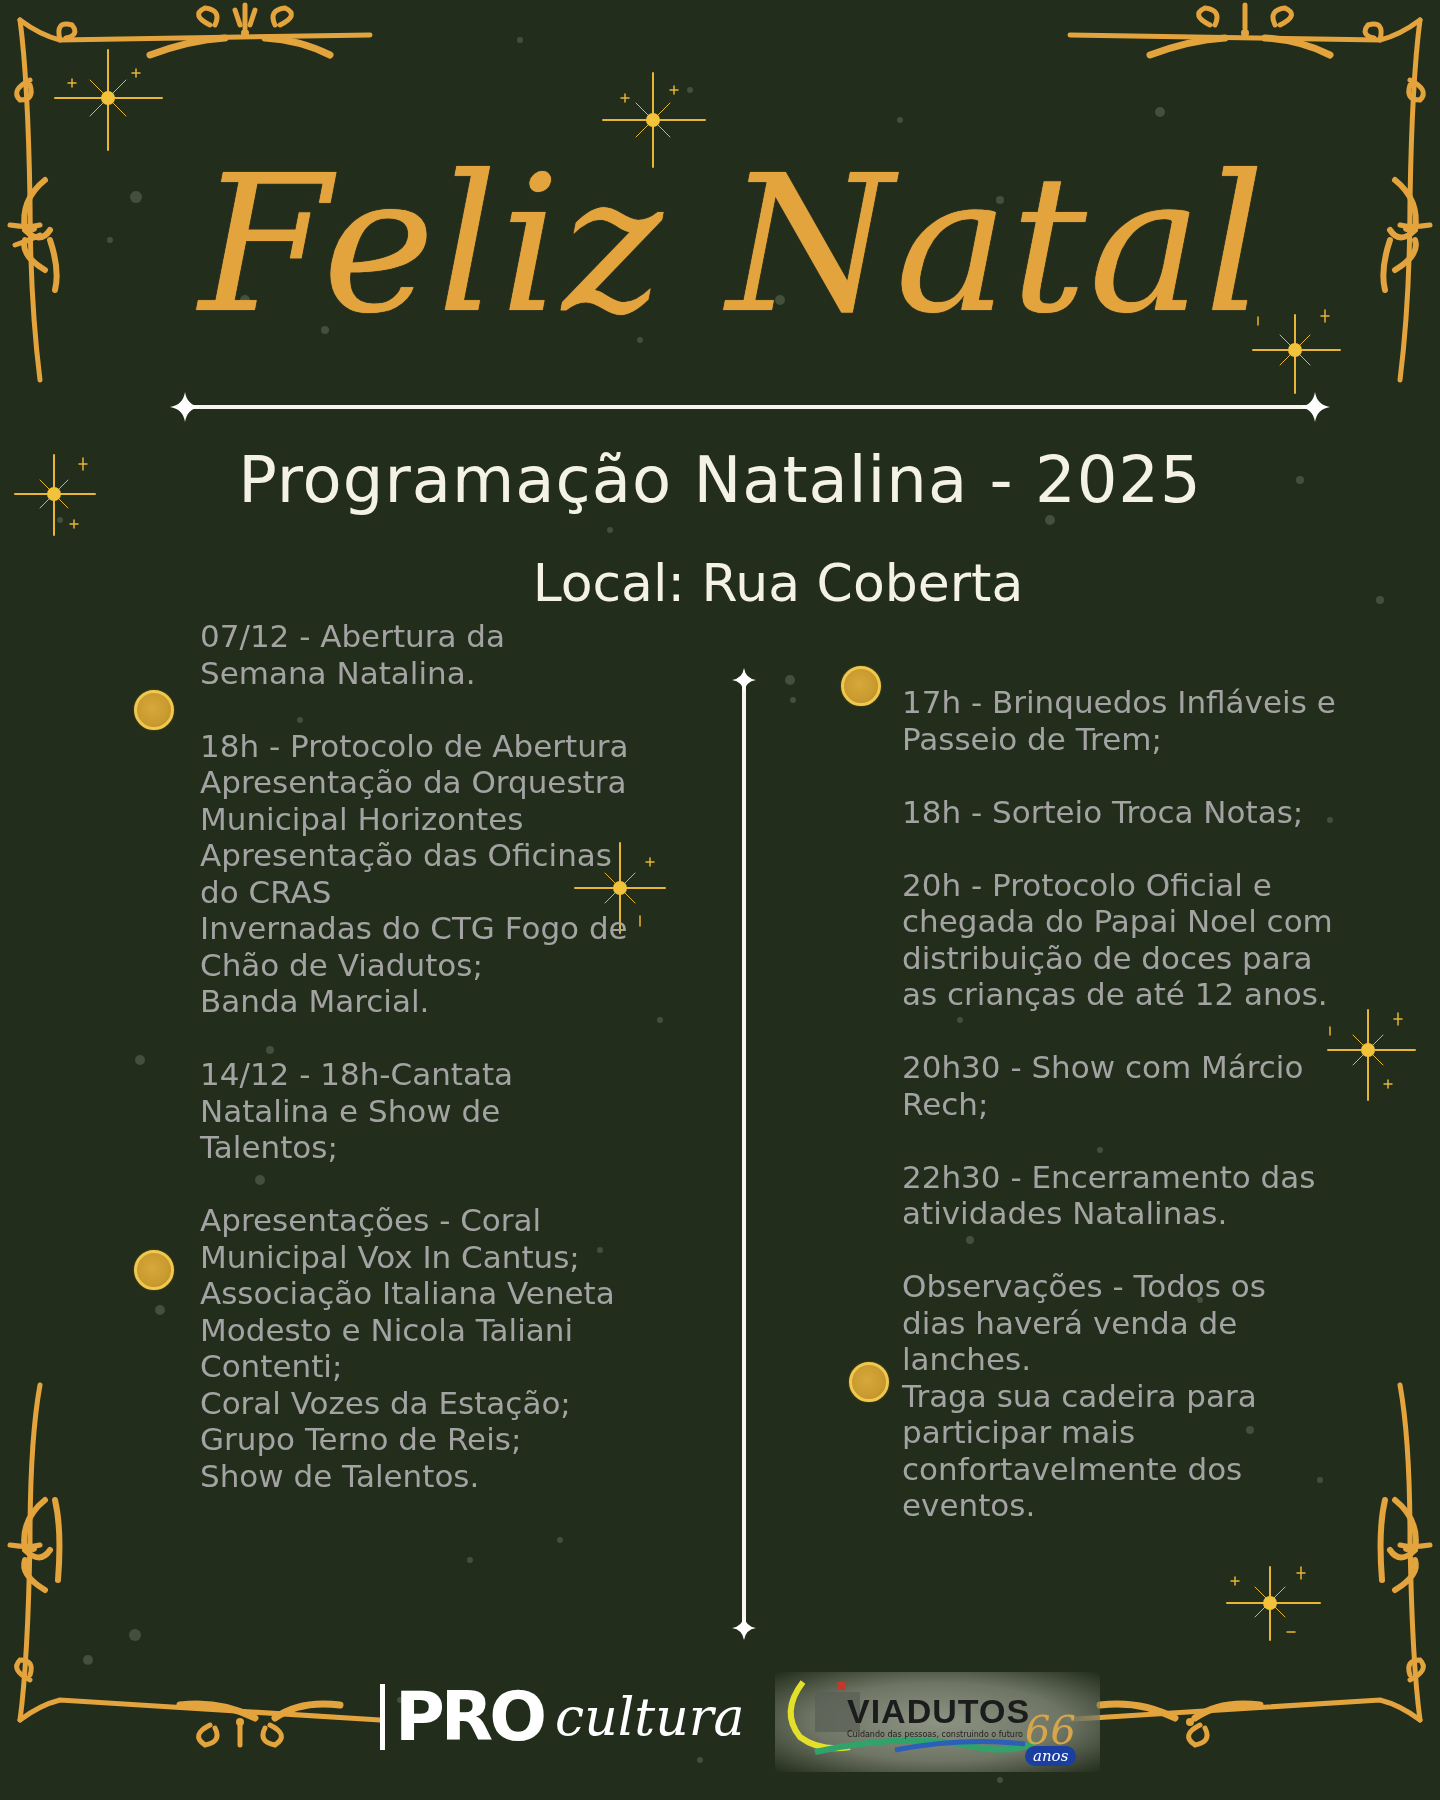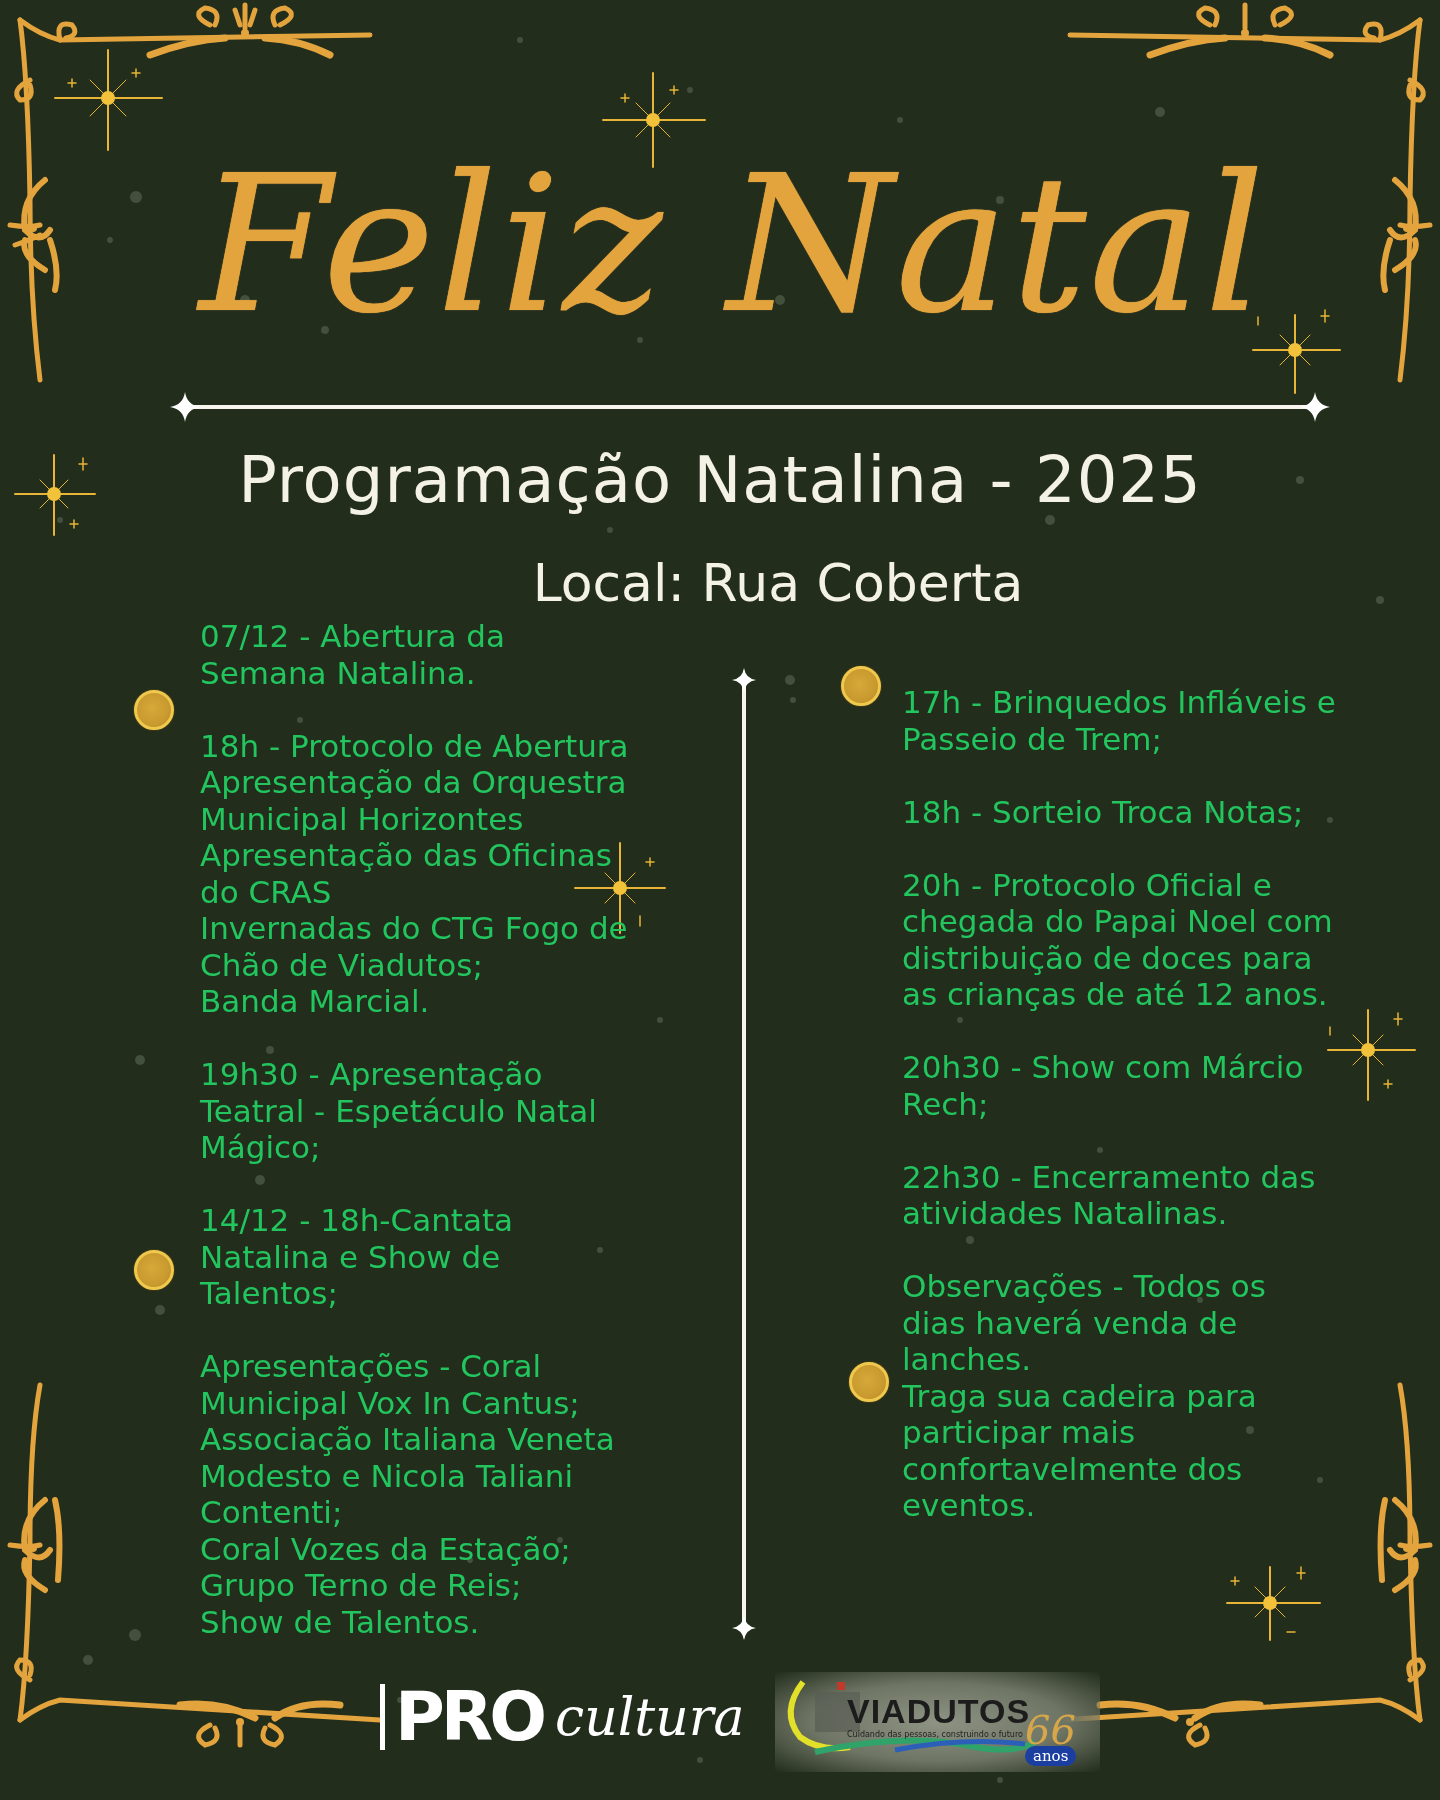--- a/index.html
+++ b/index.html
@@ -47,39 +47,39 @@
   .timeline .star { position: absolute; left: -2px; }
 
   .coin {
     position: absolute; width: 40px; height: 40px; border-radius: 50%;
     background: radial-gradient(circle at 45% 45%, #d6a93a 0%, #c99a2f 60%, #b3861f 100%);
     border: 3px solid #f0c84d;
     box-sizing: border-box;
     box-shadow: 0 0 2px #7a5a10;
   }
 
-  .col { position: absolute; font-size: 31px; line-height: 36.5px; color: #22c55e; }
+  .col { position: absolute; font-size: 31px; line-height: 36.5px; color: #a3a3a3; }
   .col-left { left: 200px; top: 618px; width: 470px; }
   .col-right { left: 902px; top: 684px; width: 460px; }
   .block { margin: 0 0 36.5px 0; white-space: pre-line; }
 
   .logos { position: absolute; left: 380px; top: 1672px; width: 720px; height: 100px; }
   .procultura { position: absolute; left: 0; top: 12px; height: 66px; display: flex; align-items: center; }
   .pro-bar { width: 5px; height: 66px; background: #fff; margin-right: 10px; }
   .pro-text { font-family: "DejaVu Sans", sans-serif; font-weight: bold; font-size: 68px; line-height: 66px; color: #fff; letter-spacing: -4px; }
   .cultura-text { font-family: "DejaVu Serif", serif; font-style: italic; font-size: 52px; color: #fff; margin-left: 12px; line-height: 66px; }
 
   .viadutos { position: absolute; left: 395px; top: 0; width: 325px; height: 100px;
     background: radial-gradient(ellipse at center, #8e9484 0%, #6f7565 55%, rgba(34,45,28,0) 100%);
     border-radius: 4px; }
   .viadutos .swoosh { position: absolute; left: 0; top: 0; }
   .viadutos .vname { position: absolute; left: 72px; top: 20px; font-family: "Liberation Sans", sans-serif; font-weight: bold; font-size: 34px; color: #1c1c1c; letter-spacing: 1px; }
   .viadutos .tagline { position: absolute; left: 72px; top: 58px; font-size: 8px; color: #222; white-space: nowrap; }
   .viadutos .years { position: absolute; left: 250px; top: 38px; font-family: "DejaVu Serif", serif; font-style: italic; font-size: 40px; color: #d8a64a; line-height: 40px; }
-  .viadutos .anos { position: absolute; left: 250px; top: 74px; background: #1a3fa0; color: #fff; font-family: "DejaVu Serif", serif; font-size: 15px; padding: 1px 8px; border-radius: 10px; text-align: center; }
+  .viadutos .anos { position: absolute; left: 250px; top: 74px; background: #1a3fa0; color: #fff; font-family: "DejaVu Serif", serif; font-style: italic; font-size: 15px; padding: 1px 8px; border-radius: 10px; text-align: center; }
 </style>
 </head>
 <body>
 
 <svg class="snow" width="1440" height="1800">
   <g fill="#5d6d58" opacity="0.55">
     <circle cx="136" cy="197" r="6"></circle>
       <circle cx="245" cy="300" r="5"></circle>
       <circle cx="110" cy="240" r="3"></circle>
     <circle cx="325" cy="330" r="4"></circle>
@@ -320,23 +320,20 @@
   <div class="block">07/12 - Abertura da
 Semana Natalina.</div>
   <div class="block">18h - Protocolo de Abertura
 Apresentação da Orquestra
 Municipal Horizontes
 Apresentação das Oficinas
 do CRAS
 Invernadas do CTG Fogo de
 Chão de Viadutos;
 Banda Marcial.</div>
-  <div class="block">19h30 - Apresentação
-Teatral - Espetáculo Natal
-Mágico;</div>
   <div class="block">14/12 - 18h-Cantata
 Natalina e Show de
 Talentos;</div>
   <div class="block">Apresentações -  Coral
 Municipal Vox In Cantus;
 Associação Italiana Veneta
 Modesto e Nicola Taliani
 Contenti;
 Coral Vozes da Estação;
 Grupo Terno de Reis;

